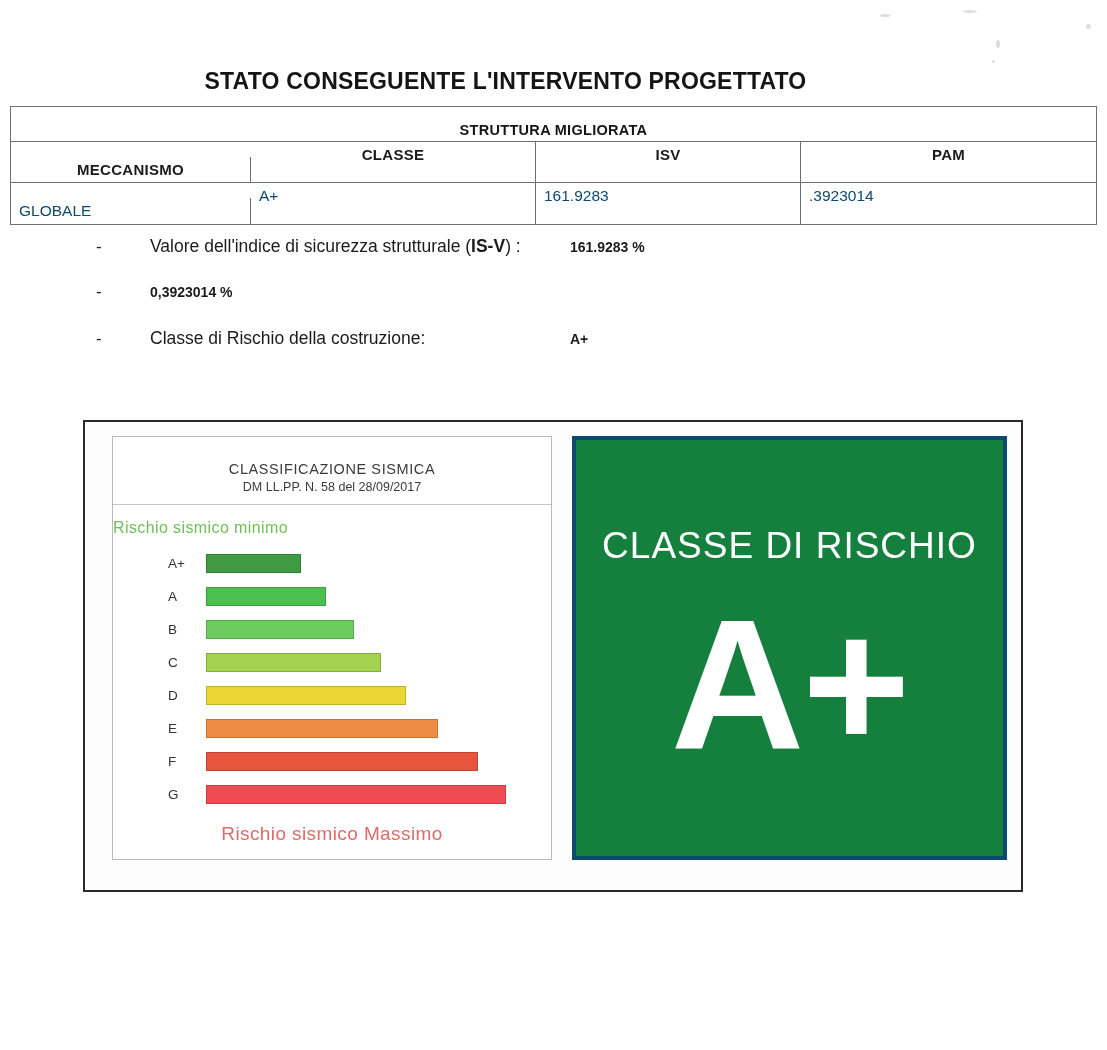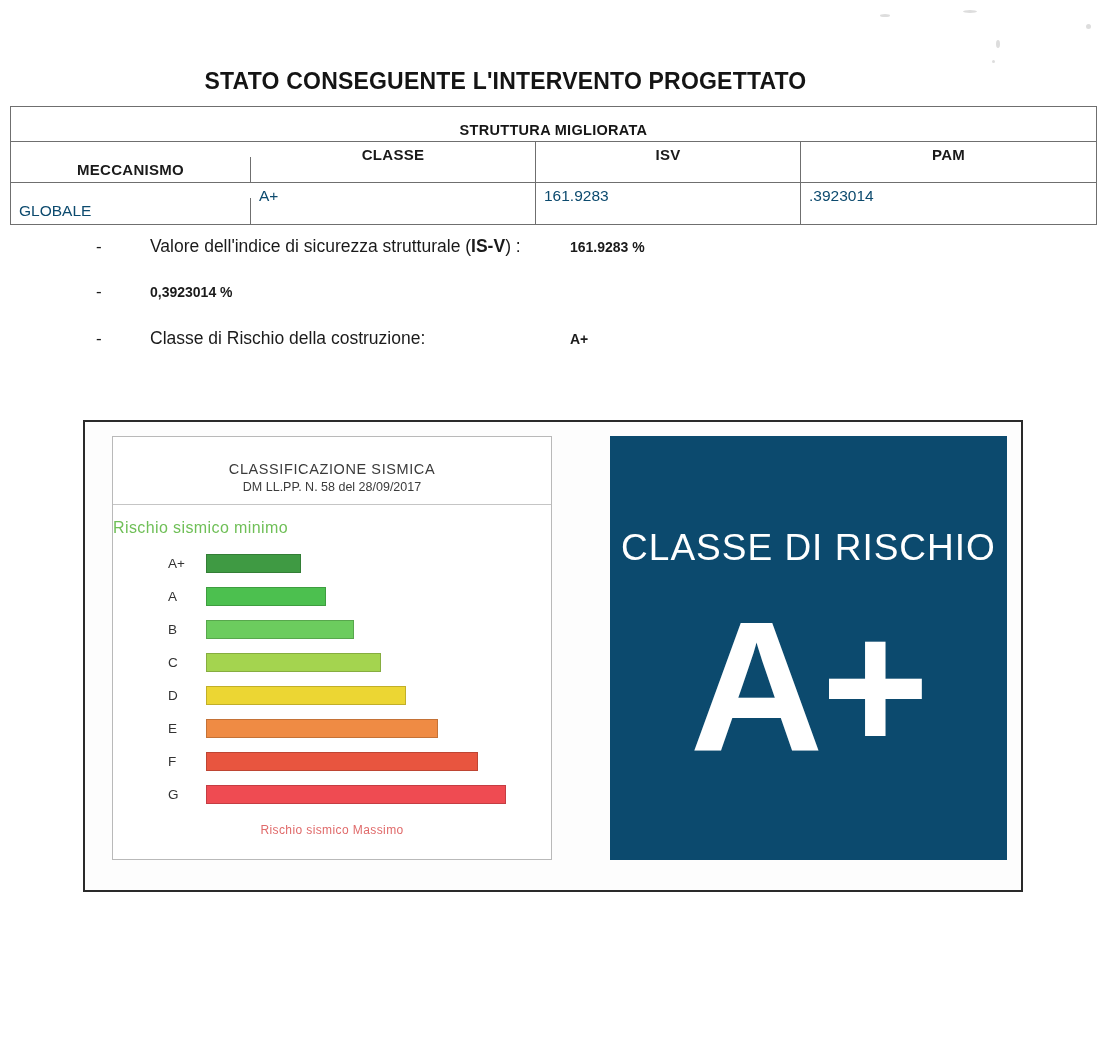--- a/index.html
+++ b/index.html
@@ -144,21 +144,21 @@
   }
   .cs-min {
     text-align: left;
     font-size: 16px;
     color: #6fbf57;
     padding-top: 14px;
     letter-spacing: 0.4px;
   }
   .cs-max {
     text-align: center;
-    font-size: 12px;
+    font-size: 19px;
     color: #e06a6a;
     letter-spacing: 0.4px;
     padding-top: 12px;
   }
   .bars {
     padding-top: 10px;
   }
   .bar-row {
     display: flex;
     align-items: center;
@@ -174,24 +174,24 @@
   .bar {
     height: 19px;
     border: 1px solid rgba(0,0,0,0.18);
     box-sizing: border-box;
   }
 
   .fig-right {
     position: absolute;
     right: 14px;
     top: 14px;
-    width: 397px;
+    width: 435px;
     height: 424px;
-    background: #0c4a6e;
-    border: 6px solid #0c4a6e;
+    background: #15803d;
+    border: 4px solid #0c4a6e;
     box-sizing: border-box;
     overflow: hidden;
   }
   .cdr-text {
     position: absolute;
     top: 85px;
     left: 0;
     width: 100%;
     text-align: center;
     color: #ffffff;

